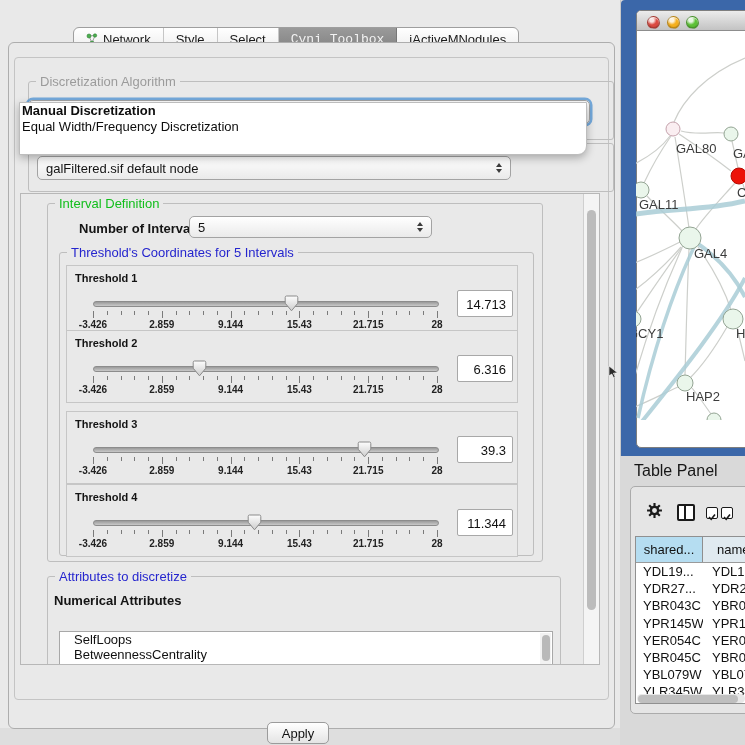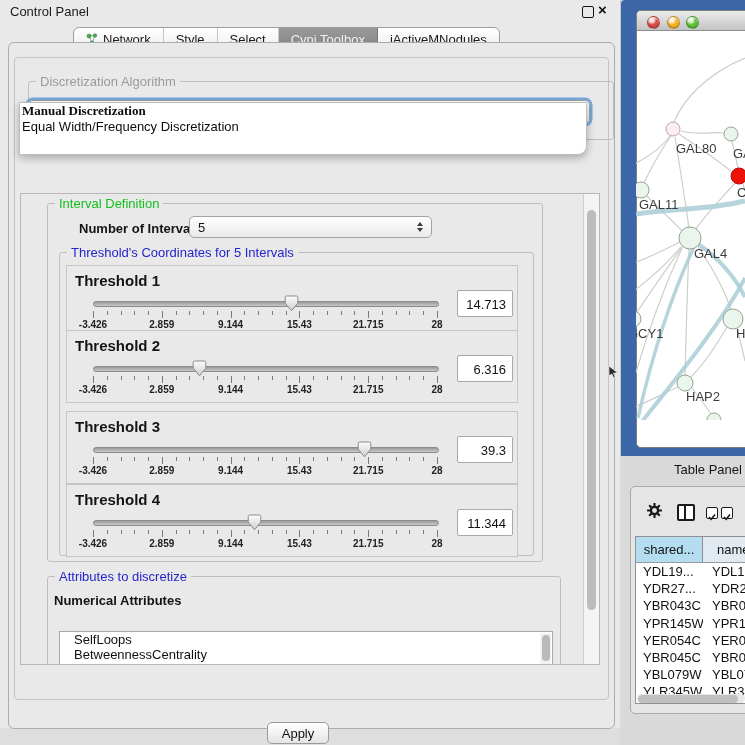--- a/index.html
+++ b/index.html
@@ -10,21 +10,21 @@
   #left-window{position:absolute;left:0;top:0;width:621px;height:728px;background:#E9E9E9;border-right:1px solid #C9C9C9;box-sizing:border-box;}
   #titlebar{position:absolute;left:0;top:0;width:100%;height:22px;}
   #win-title{position:absolute;left:10px;top:4px;font-size:13px;color:#1b1b1b;}
   #float-btn{position:absolute;left:582px;top:6px;width:10px;height:10px;border:1.6px solid #111;border-radius:2px;background:transparent;}
   #close-btn{position:absolute;left:598px;top:1px;font-size:15px;font-weight:bold;color:#111;}
 
   
   .segctrl{position:absolute;display:flex;height:22px;background:linear-gradient(#FFFFFF,#EDEDED);border:1px solid #9E9E9E;border-radius:6px;overflow:hidden;box-shadow:0 1px 0 rgba(255,255,255,.7);}
   .seg{display:flex;align-items:center;gap:5px;padding:0 12px;font-size:13px;color:#1a1a1a;border-right:1px solid #C6C6C6;white-space:nowrap;}
   .seg:last-child{border-right:none;}
-  .seg.selected{background:linear-gradient(#9A9A9A,#828282);color:#F3F3F3;border-right:1px solid #777;}
+  .seg.selected{background:linear-gradient(#9A9A9A,#828282);color:#F3F3F3;border-right:1px solid #777;font-family:Liberation Mono, monospace;}
   #top-tabs{left:73px;top:27px;}
 
   
   #main-panel{position:absolute;left:8px;top:42px;width:605px;height:685px;border:1px solid #ADADAD;border-radius:6px;background:#E9E9E9;}
   #inner-panel{position:absolute;left:5px;top:14px;width:593px;height:641px;border:1px solid #C4C4C4;border-radius:4px;background:#E9E9E9;}
 
   .groupbox{position:absolute;border:1px solid #BEBEBE;border-radius:3px;}
   .grouplabel{position:absolute;top:-8px;left:7px;background:#E9E9E9;padding:0 4px;font-size:13px;color:#1b1b1b;white-space:nowrap;}
   .grouplabel.gray{color:#9B9B9B;}
   .grouplabel.green{color:#12BE1C;}
@@ -35,32 +35,32 @@
   .updown i{display:block;width:0;height:0;border-left:3.5px solid transparent;border-right:3.5px solid transparent;}
   .updown .up{border-bottom:4px solid #3c3c3c;}
   .updown .down{border-top:4px solid #3c3c3c;}
 
   
   #algo-combo{left:13px;top:42px;width:562px;height:24px;box-shadow:0 0 0 2.5px rgba(95,158,216,.85);z-index:1;}
   
   #algo-popup{position:absolute;left:4px;top:44px;width:566px;height:51px;background:#FFFFFF;border:1px solid #BDBDBD;border-radius:0 0 9px 0;box-shadow:0 3px 8px rgba(0,0,0,.28);z-index:5;}
   .popup-placeholder{height:17px;line-height:17px;text-align:center;font-size:13px;color:#BDBDBD;}
   .popup-opt{height:16px;line-height:16px;font-size:13px;color:#0d0d0d;padding-left:2px;}
-  .popup-opt.bold{font-weight:bold;font-family:Liberation Serif, serif;}
+  .popup-opt.bold{font-weight:bold;}
 
   
   #scrollpane{position:absolute;left:5px;top:135px;width:580px;height:472px;border:1px solid #B7B7B7;background:#E9E9E9;overflow:hidden;box-sizing:border-box;}
   #vscroll{position:absolute;right:0;top:0;width:15px;height:470px;background:#F4F4F4;border-left:1px solid #CFCFCF;}
   #vscroll .vthumb{position:absolute;left:2.5px;top:16px;width:9px;height:400px;border-radius:5px;background:#BCBCBC;}
 
   .bold-label{position:absolute;font-size:13px;font-weight:bold;color:#141414;white-space:nowrap;}
 
   
   .thr-row{position:absolute;left:6px;width:452px;height:73px;border:1px solid #C6C6C6;background:#E9E9E9;box-sizing:border-box;}
-  .thr-label{position:absolute;left:8px;top:6px;font-size:15px;font-weight:bold;color:#141414;}
+  .thr-label{position:absolute;left:8px;top:6px;font-size:11px;font-weight:bold;color:#141414;}
   .thr-zone{position:absolute;left:26px;top:27px;width:344px;height:42px;}
   .thr-track{position:absolute;left:0;top:8px;width:344px;height:4px;border-radius:3px;background:linear-gradient(#9A9A9A,#C9C9C9);border:1px solid #8C8C8C;}
   .thr-thumb{position:absolute;top:2px;}
   .ticks{position:absolute;left:0;top:18px;width:344px;height:8px;}
   .tick{position:absolute;top:0;width:1px;height:4px;background:#7A7A7A;}
   .tick.major{height:7px;}
   .ticklabels{position:absolute;left:0;top:26px;width:344px;height:11px;}
   .ticklabel{position:absolute;transform:translateX(-50%);font-size:10px;font-weight:600;color:#222;white-space:nowrap;}
   .thr-value{position:absolute;left:390px;top:24px;width:56px;height:27px;background:#FFFFFF;border:1px solid #A8A8A8;border-radius:2px;font-size:13px;color:#111;text-align:right;line-height:27px;padding-right:6px;box-sizing:border-box;}
 
@@ -73,21 +73,21 @@
   #apply-btn{position:absolute;left:252px;top:664px;width:62px;height:22px;background:linear-gradient(#FFFFFF,#E4E4E4);border:1px solid #9B9B9B;border-radius:5px;font-size:13px;color:#111;font-family:"Liberation Sans",sans-serif;}
 
   
   #blue-frame{position:absolute;left:621px;top:0;width:124px;height:456px;background:#3B67A9;border-radius:4px 0 0 0;}
   #mac-window{position:absolute;left:636px;top:10px;width:112px;height:438px;background:#FFFFFF;border:1px solid #7E7E7E;border-radius:5px 0 0 5px;box-sizing:border-box;overflow:hidden;}
   #mac-titlebar{position:absolute;left:0;top:0;width:100%;height:19px;background:linear-gradient(#ECECEC,#C3C3C3);border-bottom:1px solid #8D8D8D;}
   .traffic{position:absolute;top:4.5px;width:11px;height:11px;border-radius:50%;box-shadow:inset 0 1px 1px rgba(255,255,255,.7), inset 0 -1px 1px rgba(0,0,0,.25);}
   #network-canvas{position:absolute;left:636px;top:29px;width:109px;height:391px;overflow:hidden;}
 
   #right-lower-bg{position:absolute;left:620px;top:456px;width:125px;height:289px;background:#D9D9D9;}
-  #table-panel-title{position:absolute;left:634px;top:462px;font-size:13px;color:#161616;margin-left:40px;}
+  #table-panel-title{position:absolute;left:634px;top:462px;font-size:16px;color:#161616;}
   #table-panel{position:absolute;left:630px;top:486px;width:118px;height:228px;background:#E5E5E5;border:1px solid #ABABAB;border-radius:5px 0 0 5px;box-sizing:border-box;}
 
   .mini-check{position:absolute;width:10px;height:10px;border:1.5px solid #1a1a1a;border-radius:2px;background:#fff;}
   #col-icon{position:absolute;width:14px;height:13px;border:2px solid #1a1a1a;border-radius:2px;background:#fff;}
   #col-icon::after{content:"";position:absolute;left:5px;top:0;width:2px;height:13px;background:#1a1a1a;}
 
   #tp-table{position:absolute;left:4px;top:49px;width:116px;height:168px;background:#FFFFFF;border:1px solid #909090;border-right:none;box-sizing:border-box;overflow:hidden;}
   .tp-headrow{display:flex;height:25px;border-bottom:1px solid #9A9A9A;}
   .tp-h1{width:67px;background:#B5DDF1;border-right:1px solid #8F8F8F;font-size:13px;color:#111;text-align:center;line-height:25px;box-sizing:border-box;}
   .tp-h2{flex:1;background:#E0EAF0;font-size:13px;color:#111;line-height:25px;padding-left:14px;}
@@ -107,25 +107,20 @@
     <linearGradient id="thumbGrad" x1="0" y1="0" x2="0" y2="1">
       <stop offset="0" stop-color="#FDFDFD"></stop>
         <stop offset="1" stop-color="#CDCDCD"></stop>
     </linearGradient>
   </defs>
 </svg>
 
 <div id="stage">
 
   <div id="left-window">
-    <div id="titlebar">
-      <span id="win-title">Control Panel</span>
-      <span id="float-btn"></span>
-      <span id="close-btn">×</span>
-    </div>
 
     <div id="top-tabs" class="segctrl">
         <div class="seg">
           <svg width="12" height="13" viewBox="0 0 12 13">
             <path d="M3,3 L6,10 M9,2.5 L6,10 M3,3 L9,2.5" stroke="#9e9e9e" stroke-width="1"></path>
             <circle cx="3" cy="3" r="2" fill="#4CAF50" stroke="#2e7d32" stroke-width="0.6"></circle>
             <circle cx="9" cy="2.5" r="1.7" fill="#4CAF50" stroke="#2e7d32" stroke-width="0.6"></circle>
             <circle cx="6" cy="10" r="2" fill="#4CAF50" stroke="#2e7d32" stroke-width="0.6"></circle>
           </svg>
           <span>Network</span>
@@ -156,20 +151,30 @@
               <i class="up"></i>
               <i class="down"></i>
             </span>
         </div>
 
         <div id="algo-popup">
           <div class="popup-opt bold">Manual Discretization</div>
           <div class="popup-opt">Equal Width/Frequency Discretization</div>
         </div>
 
+        <div class="groupbox" id="tabledata-group" style="left:13px;top:85px;width:584px;height:47px;">
+          <span class="grouplabel">Table Data</span>
+          <div class="combo" style="left:8px;top:12px;width:474px;height:24px;">
+            <span>galFiltered.sif default node</span>
+            <span class="updown">
+                <i class="up"></i>
+                <i class="down"></i>
+              </span>
+          </div>
+        </div>
 
         <div id="scrollpane">
 
           <div class="groupbox" id="interval-group" style="left:26px;top:9px;width:494px;height:357px;">
             <span class="grouplabel green">Interval Definition</span>
             <span class="bold-label" style="left:31px;top:17px;">Number of Intervals</span>
             <div class="combo" style="left:141px;top:12px;width:243px;height:22px;">
               <span>5</span>
               <span class="updown">
                   <i class="up"></i>

